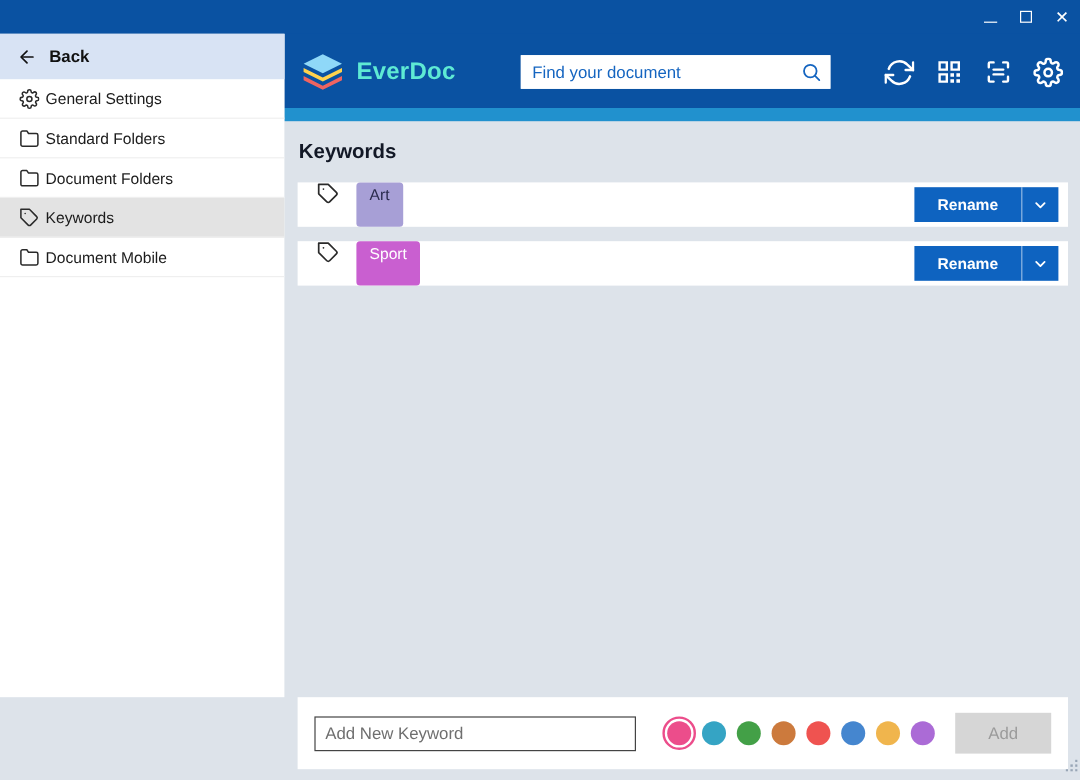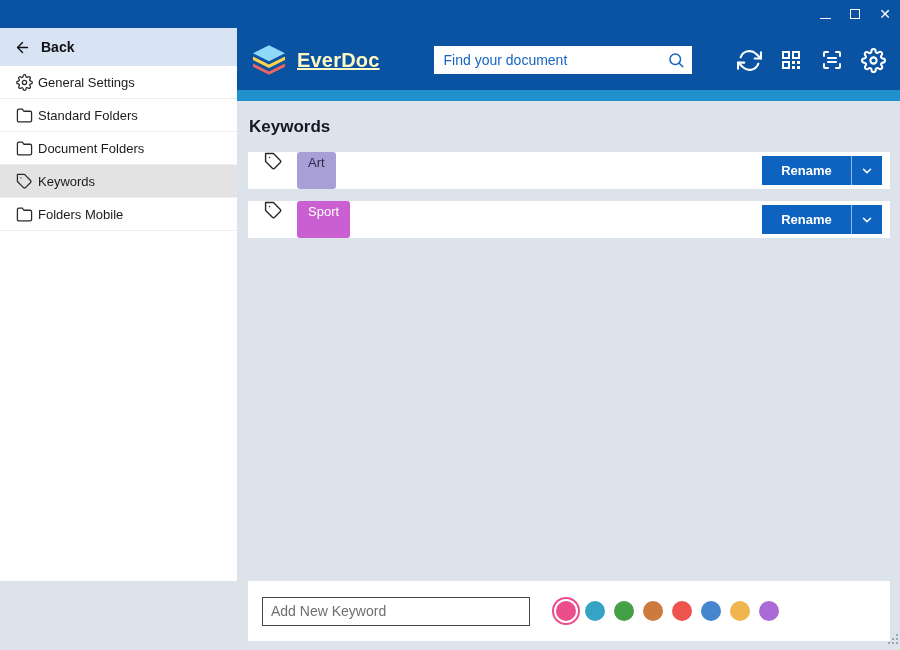--- a/index.html
+++ b/index.html
@@ -21,21 +21,21 @@
   .side-item { height:33px; display:flex; align-items:center; gap:5px; padding:0 16px;
                font-size:13px; color:#1b1b1b; border-bottom:1px solid #efefef; cursor:pointer; }
   .side-item.selected { background:#e3e3e3; }
   .side-item svg { flex:0 0 auto; }
 
   
   .main { position:absolute; left:237px; top:0; width:663px; height:650px; }
   .header { height:90px; background:#0a52a2; display:flex; align-items:flex-end; padding:0 14px 14px 13px; }
   .header-inner { display:flex; align-items:center; width:100%; }
   .brand { display:flex; align-items:center; gap:9px; }
-  .brand-name { color:#fef9c3; font-size:20px; font-weight:600; letter-spacing:.2px;text-decoration:underline; }
+  .brand-name { color:#5eead4; font-size:20px; font-weight:600; letter-spacing:.2px; }
   .search-wrap { margin-left:54px; position:relative; width:258px; }
   .search-input { width:100%; height:28px; border:1px solid #fff; background:#fff; padding:0 30px 0 9px;
                   font-size:14px; color:#1565c0; font-family:"Liberation Sans", sans-serif; outline:none; }
   .search-input::placeholder { color:#1565c0; opacity:1; }
   .search-icon { position:absolute; right:7px; top:5px; }
   .header-icons { margin-left:auto; display:flex; align-items:center; gap:17px; }
   .hicon { cursor:pointer; display:flex; }
 
   .accent-strip { height:11px; background:#2191ce; }
 
@@ -128,21 +128,21 @@
     </span>
     <span>Keywords</span>
   </div>
 
   <div class="side-item">
     <span style="display:flex">
       <svg width="17" height="17" viewBox="0 0 24 24" fill="none" stroke="#2a2a2a" stroke-width="1.8" stroke-linecap="round" stroke-linejoin="round">
           <path d="M22 19a2 2 0 0 1-2 2H4a2 2 0 0 1-2-2V5a2 2 0 0 1 2-2h5l2 3h9a2 2 0 0 1 2 2z"></path>
         </svg>
     </span>
-    <span>Folders Mobile</span>
+    <span>Document Mobile</span>
   </div>
 </div>
 
 <div class="main">
   <div class="header">
     <div class="header-inner">
       <div class="brand">
         <span style="display:flex">
           <svg width="38" height="32" viewBox="0 0 32 28">
             <polygon points="16 1 30 8 16 15 2 8" fill="#8fd8f8"></polygon>
@@ -241,20 +241,21 @@
     <div class="swatches">
       <span class="swatch selected" style="background-color: rgb(236, 77, 139); outline-color: rgb(236, 77, 139);"></span>
       <span class="swatch" style="background-color: rgb(53, 164, 196);"></span>
       <span class="swatch" style="background-color: rgb(67, 160, 71);"></span>
       <span class="swatch" style="background-color: rgb(204, 122, 61);"></span>
       <span class="swatch" style="background-color: rgb(239, 83, 80);"></span>
       <span class="swatch" style="background-color: rgb(69, 134, 207);"></span>
       <span class="swatch" style="background-color: rgb(240, 181, 77);"></span>
       <span class="swatch" style="background-color: rgb(171, 107, 214);"></span>
     </div>
+    <div class="add-btn">Add</div>
   </div>
 </div>
 
 <span class="resize-grip">
   <svg width="10" height="10">
       <g fill="#98a6b6">
         <rect x="8" y="0" width="2" height="2"></rect>
         <rect x="4" y="4" width="2" height="2"></rect>
         <rect x="8" y="4" width="2" height="2"></rect>
         <rect x="0" y="8" width="2" height="2"></rect>

